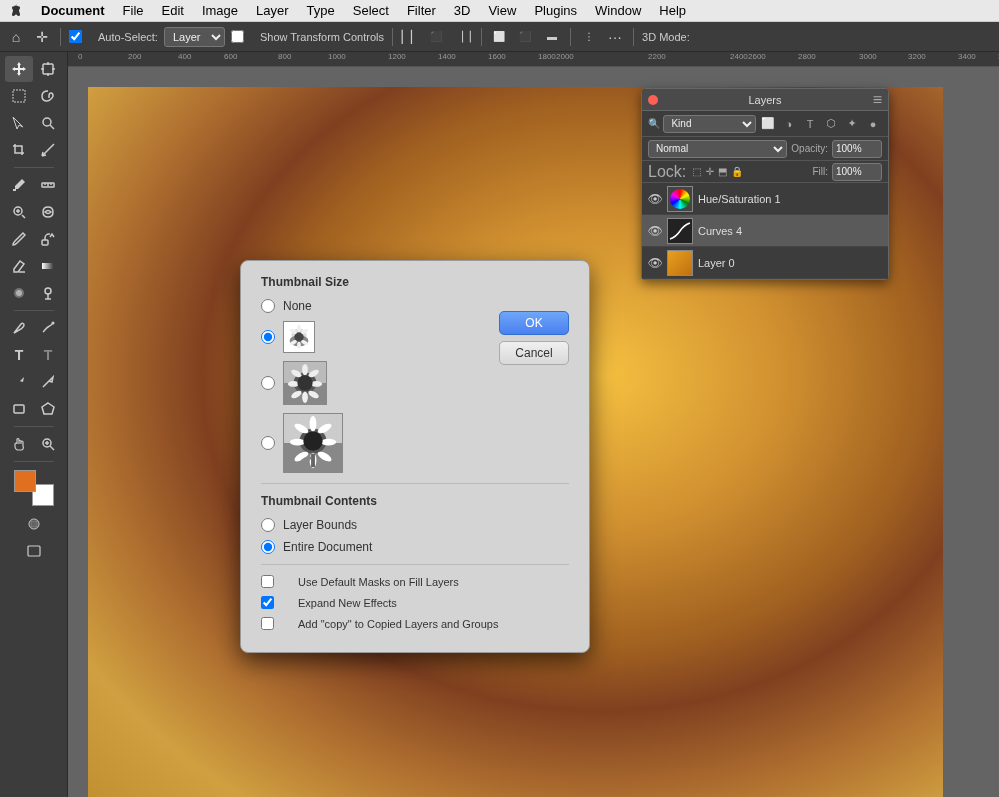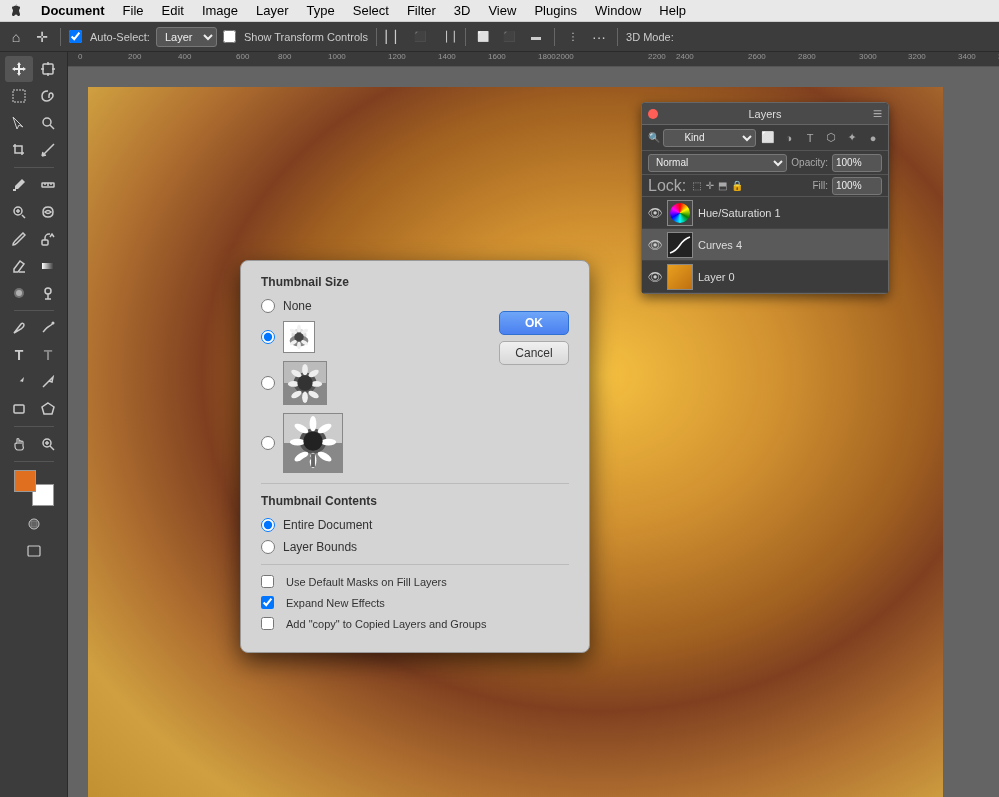--- a/index.html
+++ b/index.html
@@ -59,21 +59,21 @@
       height: 20px;
       display: flex;
       align-items: center;
       justify-content: center;
       color: #ccc;
       font-size: 14px;
     }
     .opt-checkbox-label {
       display: flex;
       align-items: flex-end;
-      gap: 8px;
+      gap: 16px;
       color: #ccc;
       font-size: 11px;
     }
     .opt-select {
       background: #555;
       color: #eee;
       border: 1px solid #777;
       border-radius: 3px;
       font-size: 11px;
       padding: 1px 4px;
@@ -191,21 +191,20 @@
     
     #layers-panel {
       position: absolute;
       top: 88px;
       right: 110px;
       width: 248px;
       background: #3c3c3c;
       border: 1px solid #666;
       border-radius: 4px;
       box-shadow: 0 4px 12px rgba(0,0,0,0.5);
-      margin-top: 14px;
     }
     .panel-titlebar {
       height: 22px;
       background: #4a4a4a;
       border-radius: 4px 4px 0 0;
       display: flex;
       align-items: center;
       padding: 0 6px;
       border-bottom: 1px solid #666;
       position: relative;
@@ -244,21 +243,21 @@
       padding: 0 6px;
       gap: 3px;
       border-bottom: 1px solid #555;
     }
     .panel-kind-select {
       background: #555;
       color: #eee;
       border: 1px solid #777;
       border-radius: 3px;
       font-size: 10px;
-      padding: 1px 16px;
+      padding: 1px 3px;
       height: 18px;
       flex: 1;
     }
     .panel-icon-btn {
       width: 18px;
       height: 18px;
       background: transparent;
       border: none;
       color: #aaa;
       font-size: 11px;
@@ -447,21 +446,21 @@
     .thumb-large { width: 60px; height: 60px; }
 
     .section-divider {
       height: 1px;
       background: #bbb;
       margin: 10px 0;
     }
     .checkbox-option {
       display: flex;
       align-items: center;
-      gap: 12px;
+      gap: 24px;
       margin-bottom: 8px;
     }
     .checkbox-option input[type="checkbox"] {
       width: 13px;
       height: 13px;
       cursor: pointer;
     }
     .checkbox-label {
       font-size: 11px;
       color: #333;
@@ -484,21 +483,20 @@
       color: #333;
       cursor: pointer;
       display: flex;
       align-items: center;
       justify-content: center;
     }
     .dialog-btn.primary {
       background: linear-gradient(to bottom, #6ea6f8, #4a80f0);
       color: #fff;
       border-color: #3070d0;
-      font-weight: bold;
     }
     .ruler-num {
       font-size: 8px;
       color: #999;
       position: absolute;
       top: 0;
       left: 2px;
       white-space: nowrap;
     }
   </style>
@@ -554,30 +552,30 @@
   <div class="opt-icon" style="font-size:10px">⋮</div>
   <div class="opt-icon" style="font-size:14px">···</div>
   <div class="opt-sep"></div>
   <span style="color:#ccc;font-size:11px">3D Mode:</span>
 </div>
 
 <div id="ruler-h">
   <span class="ruler-num" style="left: 10px">0</span>
   <span class="ruler-num" style="left: 60px">200</span>
   <span class="ruler-num" style="left: 110px">400</span>
-  <span class="ruler-num" style="left: 168px">600</span>
+  <span class="ruler-num" style="left: 156px">600</span>
   <span class="ruler-num" style="left: 210px">800</span>
   <span class="ruler-num" style="left: 260px">1000</span>
   <span class="ruler-num" style="left: 320px">1200</span>
   <span class="ruler-num" style="left: 370px">1400</span>
   <span class="ruler-num" style="left: 420px">1600</span>
   <span class="ruler-num" style="left: 470px">1800</span>
   <span class="ruler-num" style="left: 488px">2000</span>
   <span class="ruler-num" style="left: 580px">2200</span>
-  <span class="ruler-num" style="left: 608px">2400</span>
+  <span class="ruler-num" style="left: 662px">2400</span>
   <span class="ruler-num" style="left: 680px">2600</span>
   <span class="ruler-num" style="left: 730px">2800</span>
   <span class="ruler-num" style="left: 791px">3000</span>
   <span class="ruler-num" style="left: 840px">3200</span>
   <span class="ruler-num" style="left: 890px">3400</span>
   <span class="ruler-num" style="left: 930px">3600</span>
 </div>
 
 <div id="toolbar">
   <div class="tool-row">
@@ -950,26 +948,26 @@
           <ellipse cx="22" cy="48" rx="7" ry="3" fill="#888" transform="rotate(-30 22 48)"></ellipse>
         </svg>
       </div>
     </div>
 
     <div class="section-divider"></div>
 
     <div class="section-title">Thumbnail Contents</div>
 
     <div class="radio-option">
+      <input type="radio" name="thumb-content" id="c-bounds" style="">
+      <label for="c-bounds" style="font-size:12px;color:#333">Layer Bounds</label>
+    </div>
+    <div class="radio-option">
       <input type="radio" name="thumb-content" id="c-entire" checked="" style="">
       <label for="c-entire" style="font-size:12px;color:#333">Entire Document</label>
-    </div>
-    <div class="radio-option">
-      <input type="radio" name="thumb-content" id="c-bounds" style="">
-      <label for="c-bounds" style="font-size:12px;color:#333">Layer Bounds</label>
     </div>
 
     <div class="section-divider"></div>
 
     <div class="checkbox-option">
       <input type="checkbox" id="chk-masks" style="">
       <label for="chk-masks" class="checkbox-label">Use Default Masks on Fill Layers</label>
     </div>
     <div class="checkbox-option">
       <input type="checkbox" id="chk-expand" checked="" style="">

